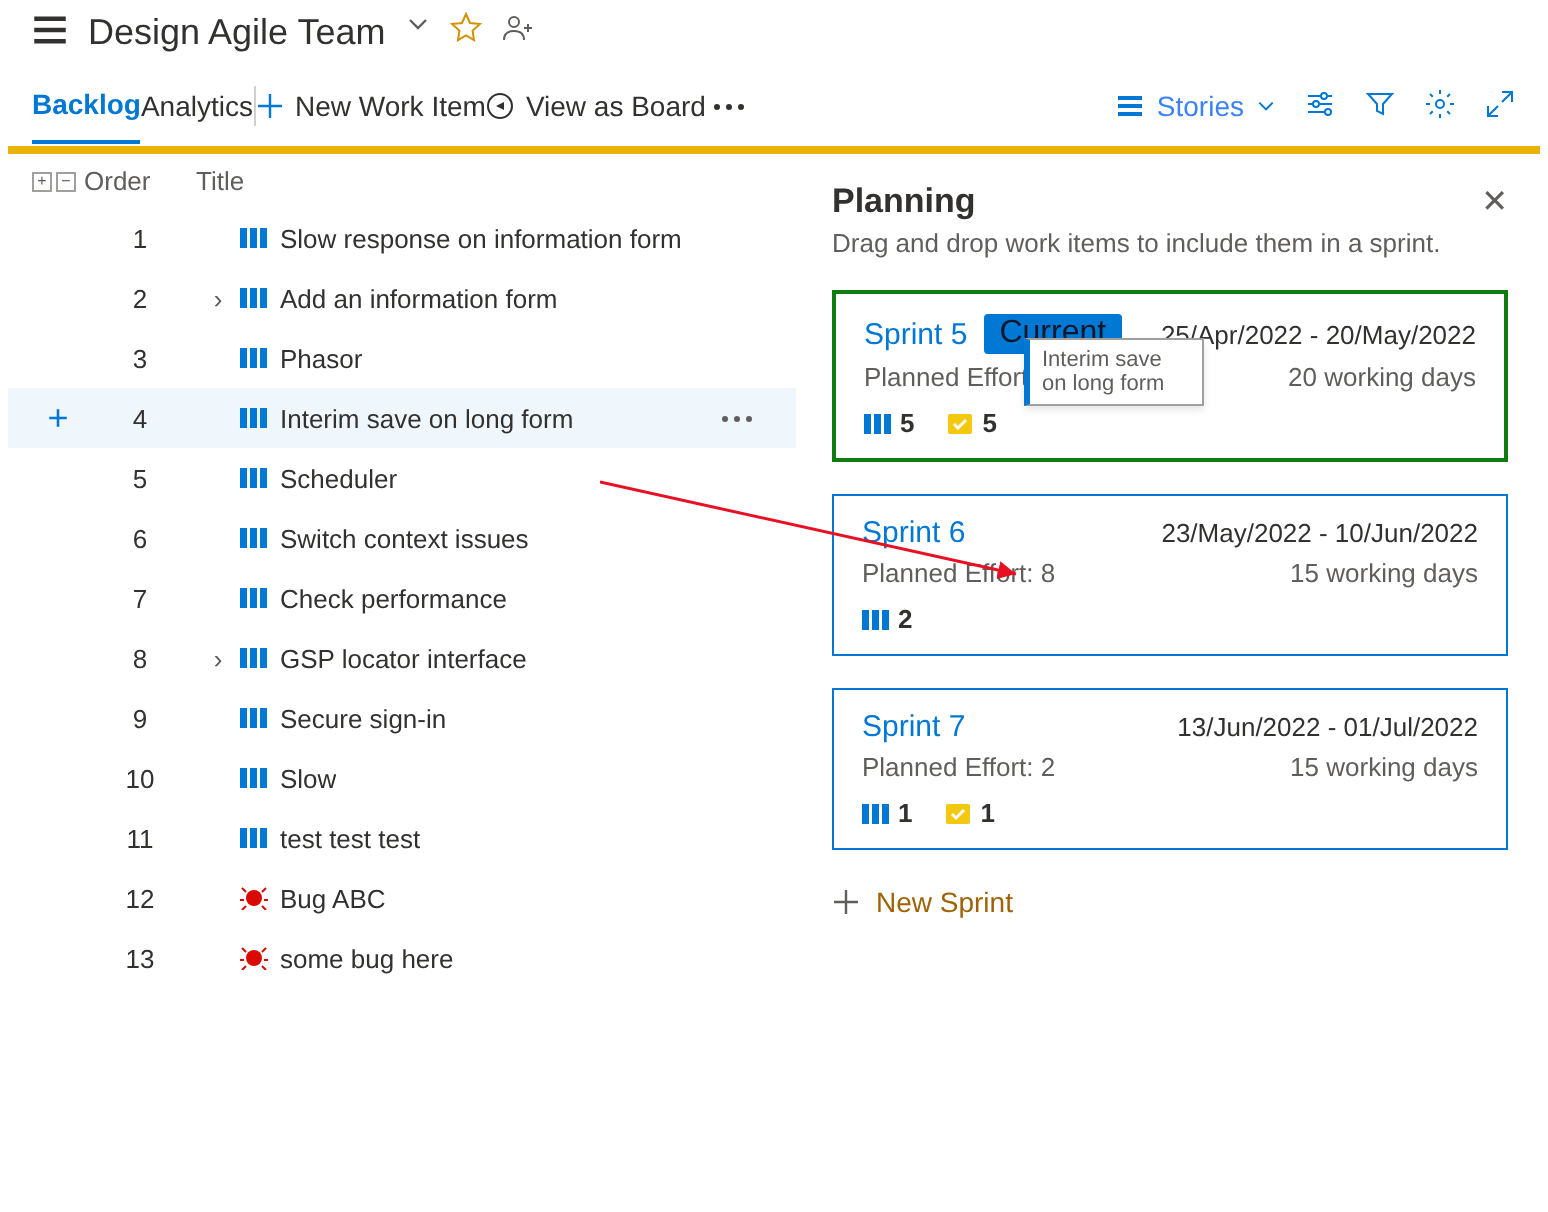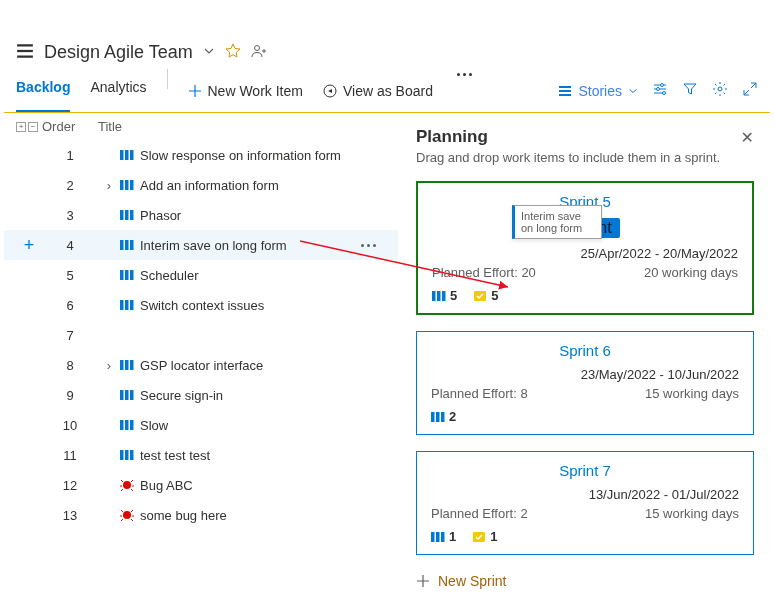--- a/index.html
+++ b/index.html
@@ -1,25 +1,25 @@
 <!DOCTYPE html>
 <html><head>
 <meta charset="utf-8">
 <style>
 * { box-sizing: border-box; margin: 0; padding: 0; font-family: "Segoe UI", -apple-system, sans-serif; }
 body { background: #fff; font-size: 13px; color: #323130; width: 774px; height: 606px; overflow: hidden; position: relative; padding: 4px; }
 
-.header { display: flex; align-items: center; padding: 2px 12px 6px; gap: 10px; margin-top: 36px; }
+.header { display: flex; align-items: flex-start; padding: 2px 12px 6px; gap: 10px; }
 .header .hdr-icon { color: #323130; }
 .header h1 { font-size: 18px; font-weight: 400; }
 .header .chev { color: #605e5c; }
 .header .star { color: #605e5c; }
 .header .people { color: #605e5c; }
 
-.tabs { display: flex; border-bottom: 1px solid #eab308; padding: 0 12px; gap: 20px; height: 44px; }
+.tabs { display: flex; align-items: center; border-bottom: 4px solid #eab308; padding: 0 12px; height: 44px; }
 .tab { font-size: 14px; padding: 10px 0; cursor: pointer; color: #323130; }
 .tab.active { color: #0078d4; border-bottom: 2px solid #0078d4; font-weight: 600; }
 .tabs .divider { width: 1px; height: 20px; background: #d2d0ce; }
 .tabs .action { display: flex; align-items: center; gap: 6px; color: #323130; font-size: 14px; cursor: pointer; }
 .tabs .right { margin-left: auto; display: flex; align-items: center; gap: 14px; }
 .tabs .right .action { color: #3b82f6; }
 .tabs .right .ic { color: #0078d4; cursor: pointer; }
 .tabs .more-dots { display: flex; gap: 3px; cursor: pointer; padding: 4px; }
 .tabs .more-dots span { width: 3px; height: 3px; background: #323130; border-radius: 50%; }
 
@@ -46,21 +46,21 @@
 
 .plus-box, .minus-box { width: 10px; height: 10px; border: 1px solid #a19f9d; display: inline-flex; align-items: center; justify-content: center; font-size: 8px; line-height: 1; color: #605e5c; }
 
 .panel-head { display: flex; align-items: center; justify-content: space-between; }
 .panel-head h2 { font-size: 17px; font-weight: 700; }
 .panel-close { cursor: pointer; color: #605e5c; font-size: 16px; }
 .panel-sub { color: #605e5c; margin-top: 3px; font-size: 13px; }
 
 .sprint-card { border: 1px solid #0078d4; border-radius: 0; margin-top: 16px; padding: 10px 14px; position: relative; }
 .sprint-card.current { border: 2px solid #107c10; }
-.sprint-card .sp-head { display: flex; align-items: center; gap: 8px; flex-direction: column; }
+.sprint-card .sp-head { display: flex; align-items: center; gap: 8px; }
 .sprint-card .sp-name { color: #0078d4; font-size: 15px; }
 .sprint-card .badge { background: #0078d4; color: #0f172a; font-size: 16px; padding: 1px 8px; border-radius: 2px; }
 .sprint-card .sp-dates { margin-left: auto; font-size: 13px; }
 .sprint-card .sp-sub { display: flex; margin-top: 4px; color: #605e5c; font-size: 13px; }
 .sprint-card .sp-sub .days { margin-left: auto; }
 .sprint-card .sp-counts { display: flex; gap: 16px; margin-top: 8px; align-items: center; }
 .sprint-card .sp-counts .cnt { display: flex; align-items: center; gap: 4px; font-weight: 600; }
 
 .drag-ghost { position: absolute; border: 1px solid #a19f9d; background: #fff; padding: 4px 6px; font-size: 11px; color: #605e5c; box-shadow: 0 2px 4px rgba(0,0,0,0.1); border-left: 3px solid #0078d4; width: 90px; }
 
@@ -268,20 +268,31 @@
                 <rect x="5" y="1" width="3.5" height="10"></rect>
                 <rect x="10" y="1" width="3.5" height="10"></rect>
               </svg>
             </span>
             <a class="title-link">Switch context issues</a>
           </div>
         </div>
         <div class="row">
           <div class="col-toggle"></div>
           <div class="col-order">7</div>
+          <div class="col-title">
+            <span class="expand"></span>
+            <span class="wi-icon">
+              <svg class="feature-icon" width="14" height="12" viewBox="0 0 14 12">
+                <rect x="0" y="1" width="3.5" height="10"></rect>
+                <rect x="5" y="1" width="3.5" height="10"></rect>
+                <rect x="10" y="1" width="3.5" height="10"></rect>
+              </svg>
+            </span>
+            <a class="title-link">Check performance</a>
+          </div>
         </div>
         <div class="row">
           <div class="col-toggle"></div>
           <div class="col-order">8</div>
           <div class="col-title">
             <span class="expand">›</span>
             <span class="wi-icon">
               <svg class="feature-icon" width="14" height="12" viewBox="0 0 14 12">
                 <rect x="0" y="1" width="3.5" height="10"></rect>
                 <rect x="5" y="1" width="3.5" height="10"></rect>

